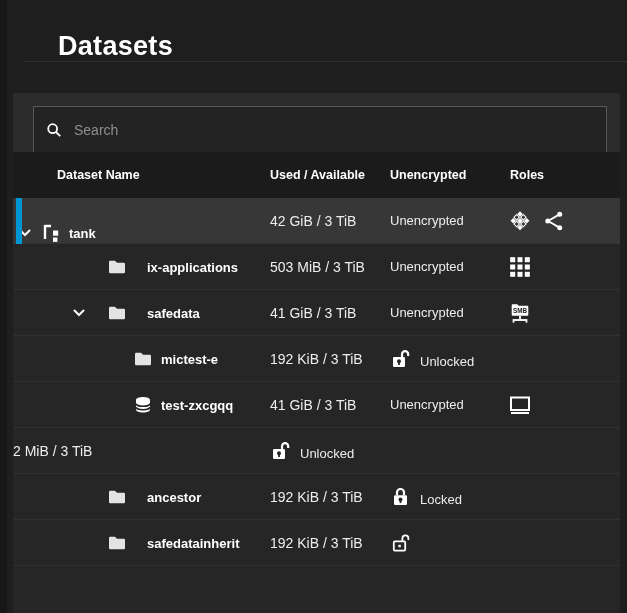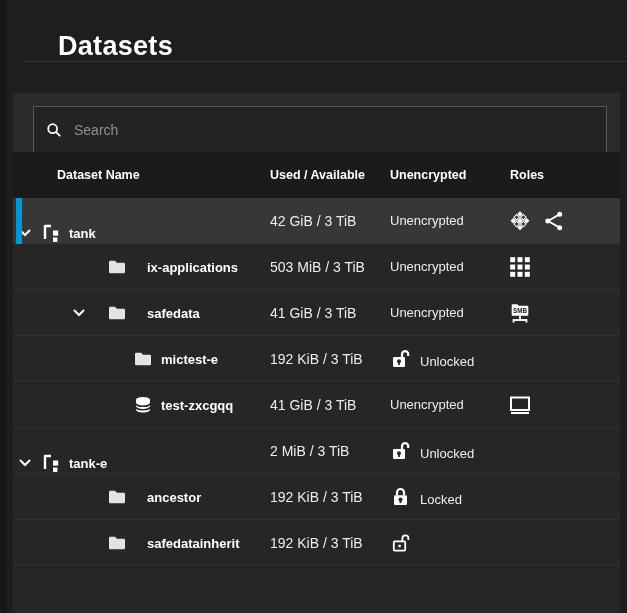--- a/index.html
+++ b/index.html
@@ -245,35 +245,20 @@
         <span class="role-icon">
           <svg viewBox="0 0 24 24">
               <rect x="3" y="4.5" width="18" height="12.5" fill="none" stroke="#fff" stroke-width="2"></rect>
               <rect x="3" y="19" width="18" height="2" fill="#fff"></rect>
             </svg>
         </span>
       </div>
     </div>
 
     <div class="grid-row row lvl0">
-      <div class="cell-name">
-        <span class="chev">
-          <svg viewBox="0 0 16 16">
-              <path d="M3.5 5.5 L8 10 L12.5 5.5" stroke="#fff" stroke-width="2" fill="none" stroke-linecap="round"></path>
-            </svg>
-        </span>
-        <span class="type-icon">
-          <svg viewBox="0 0 20 20">
-              <path d="M4 3 H10 M4 2 V16" stroke="#fff" stroke-width="2.4" fill="none"></path>
-              <rect x="12" y="7.5" width="5.2" height="5.2" fill="#fff"></rect>
-              <rect x="12" y="14.5" width="4.4" height="4.4" fill="#fff"></rect>
-            </svg>
-        </span>
-        <span class="ds-label">tank-e</span>
-      </div>
       <div class="cell-used">2 MiB / 3 TiB</div>
       <div class="cell-enc">
         <span class="enc-icon">
           <svg viewBox="0 0 22 22">
               <rect x="3" y="9" width="12" height="10" rx="1.2" fill="#fff"></rect>
               <circle cx="9" cy="13.3" r="2" fill="#262626"></circle>
               <rect x="8.1" y="14.3" width="1.8" height="2.7" fill="#262626"></rect>
               <path d="M12 9 V6.2 A3.1 3.1 0 0 1 18.2 6.2 V8" stroke="#fff" stroke-width="2.2" fill="none"></path>
             </svg>
         </span>

